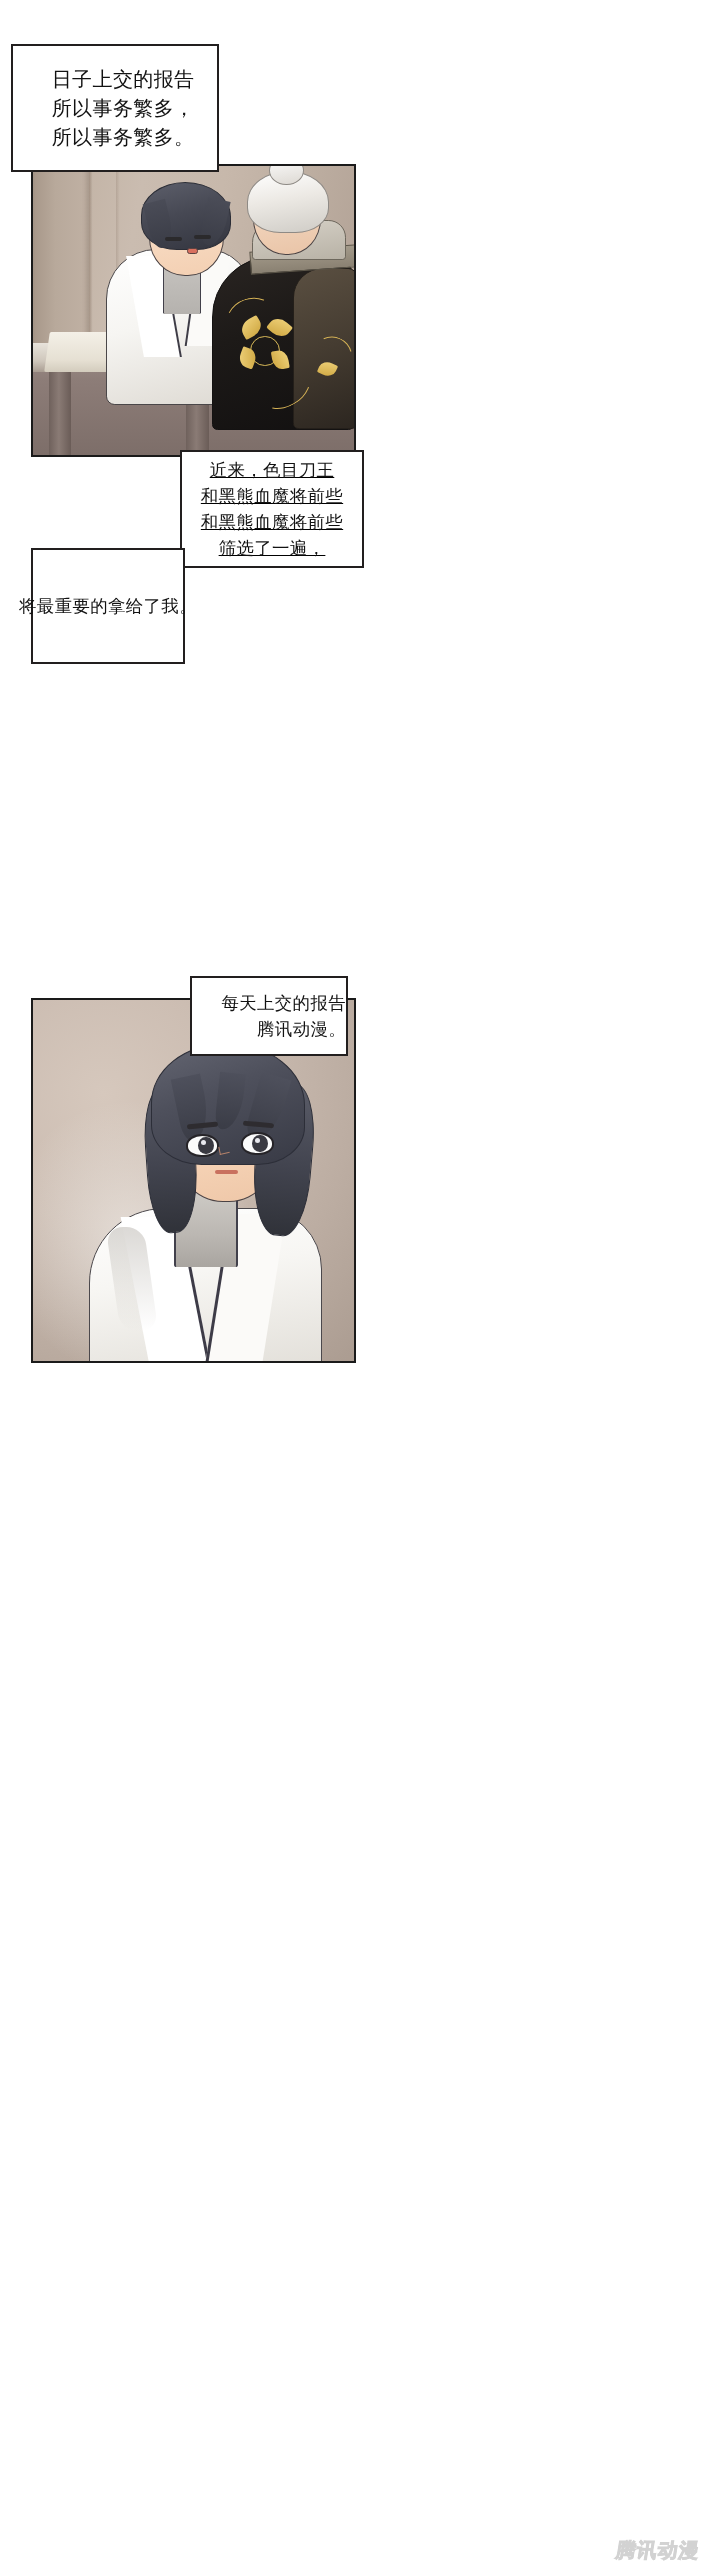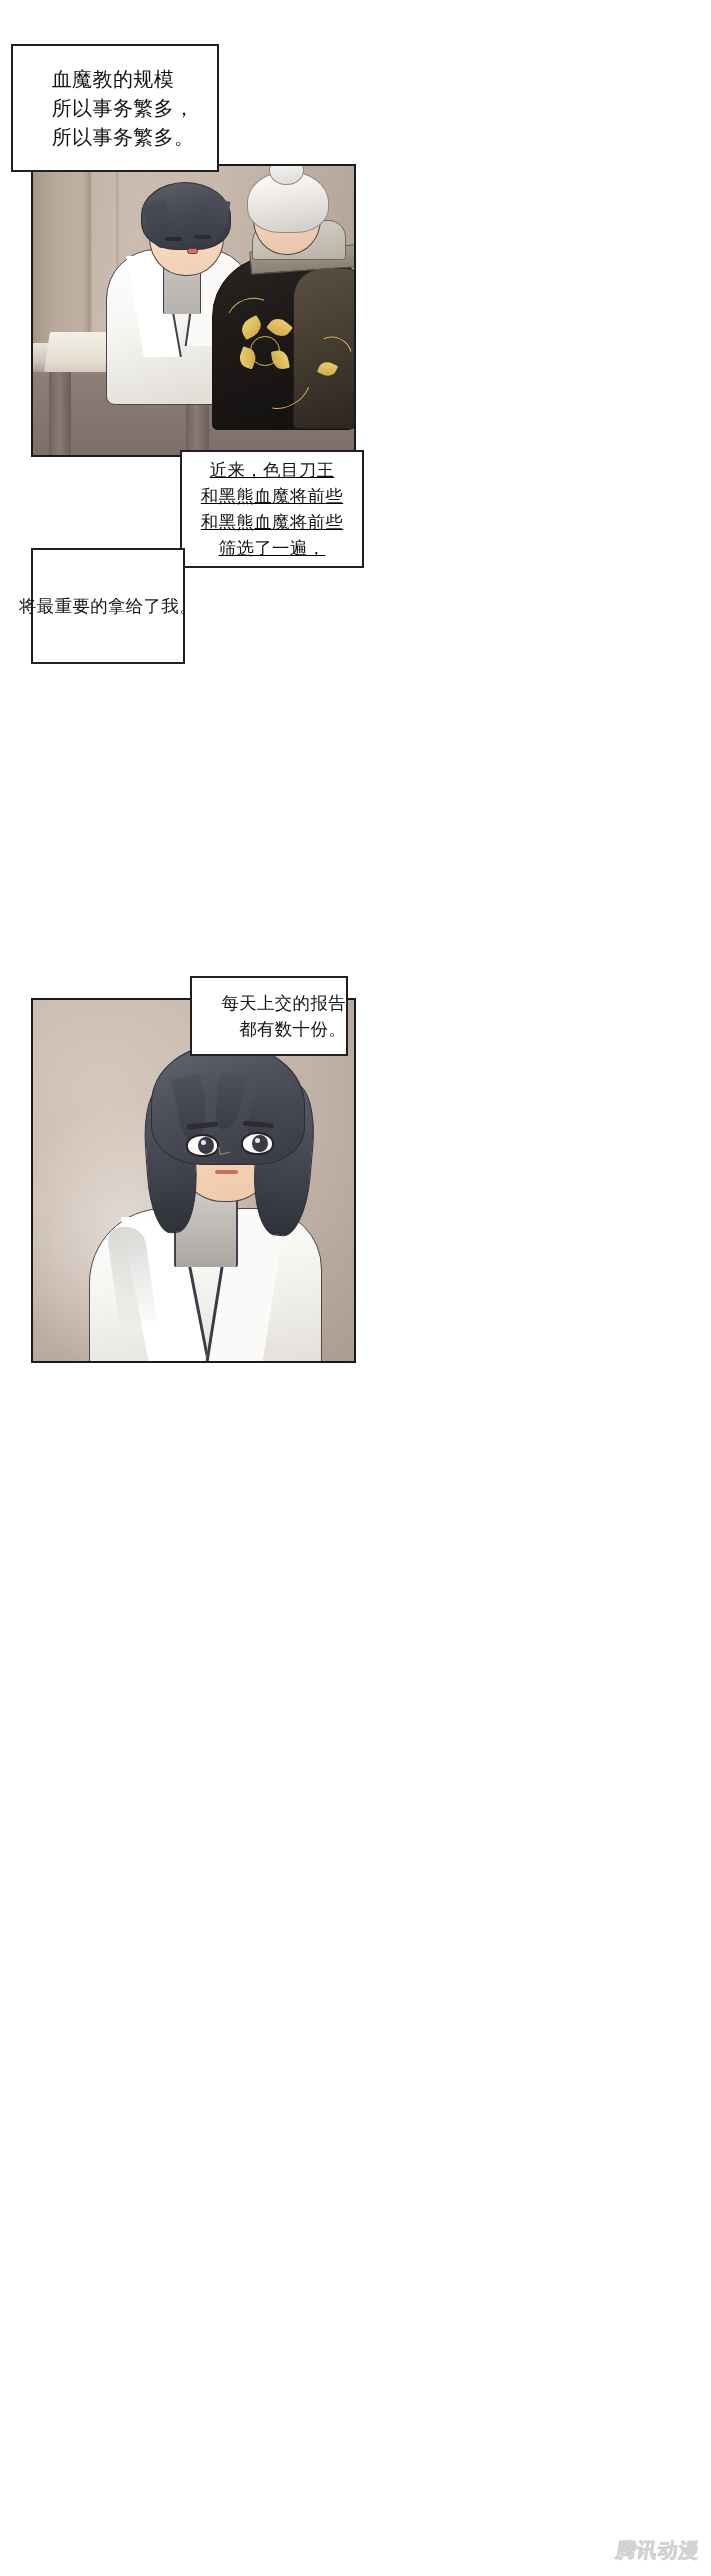--- a/index.html
+++ b/index.html
@@ -412,38 +412,38 @@
     <div class="p2-pupil" style="left:165px;top:137px;"></div>
     <div class="p2-eye-white" style="left:208px;top:132px;"></div>
     <div class="p2-pupil" style="left:219px;top:135px;"></div>
 
     <div class="p2-nose"></div>
     <div class="p2-mouth"></div>
   </div>
 
   <div class="caption cap-center" id="cap1">
     <div class="lines">
-      <div class="line">血魔教的规模</div>
+      <div class="line">日子上交的报告</div>
       <div class="line">所以事务繁多，</div>
       <div class="line">所以事务繁多。</div>
     </div>
   </div>
 
   <div class="caption cap-center" id="cap2">
     <div class="line">近来，色目刀王</div>
     <div class="line">和黑熊血魔将前些</div>
     <div class="line">和黑熊血魔将前些</div>
     <div class="line">筛选了一遍，</div>
   </div>
 
   <div class="caption cap-center" id="cap3">
     <div class="line">将最重要的拿给了我。</div>
   </div>
 
   <div class="caption cap-center" id="cap4">
     <div class="line">每天上交的报告</div>
-    <div class="line">都有数十份。</div>
+    <div class="line">腾讯动漫。</div>
   </div>
 
   <div id="watermark">腾讯动漫</div>
 
 </div>
 
 
 </body></html>

